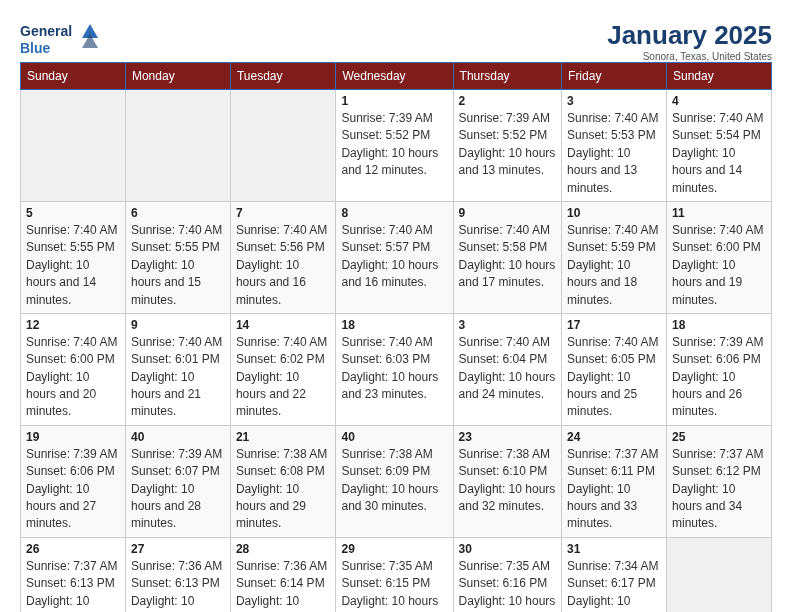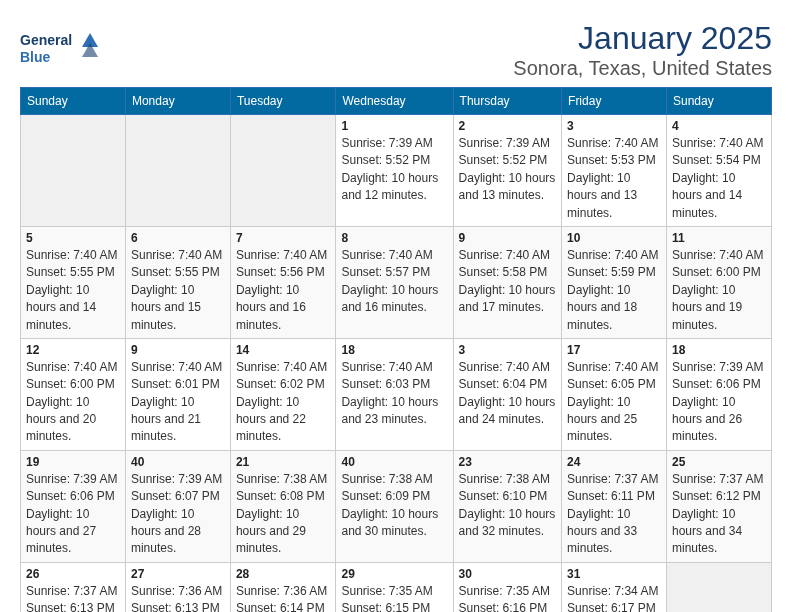--- a/index.html
+++ b/index.html
@@ -6,47 +6,47 @@
     body {
       font-family: Arial, sans-serif;
       background: #fff;
       width: 792px;
       min-height: 612px;
       padding: 20px;
     }
     .header {
       display: flex;
       justify-content: space-between;
-      align-items: center;
-      margin-bottom: 7px;
+      align-items: flex-start;
+      margin-bottom: 0;
       gap: 36px;
     }
     .logo {
       display: flex;
       align-items: center;
     }
     .title-block {
       text-align: right;
     }
     .cal-title {
-      font-size: 32px;
+      font-size: 26px;
       color: #1a3e6e;
-      font-weight: normal;
+      font-weight: bold;
     }
     .cal-subtitle {
-      font-size: 20px;
+      font-size: 10px;
       color: #555;
     }
     table {
       width: 100%;
       border-collapse: collapse;
       font-size: 11px;
     }
     thead tr th {
-      background-color: #0369a1;
+      background-color: #7f1d1d;
       color: white;
       text-align: left;
       padding: 6px 6px;
       font-size: 12px;
       font-weight: normal;
       border: 1px solid #2e6db4;
     }
     tbody tr td {
       border: 1px solid #ccc;
       vertical-align: top;

